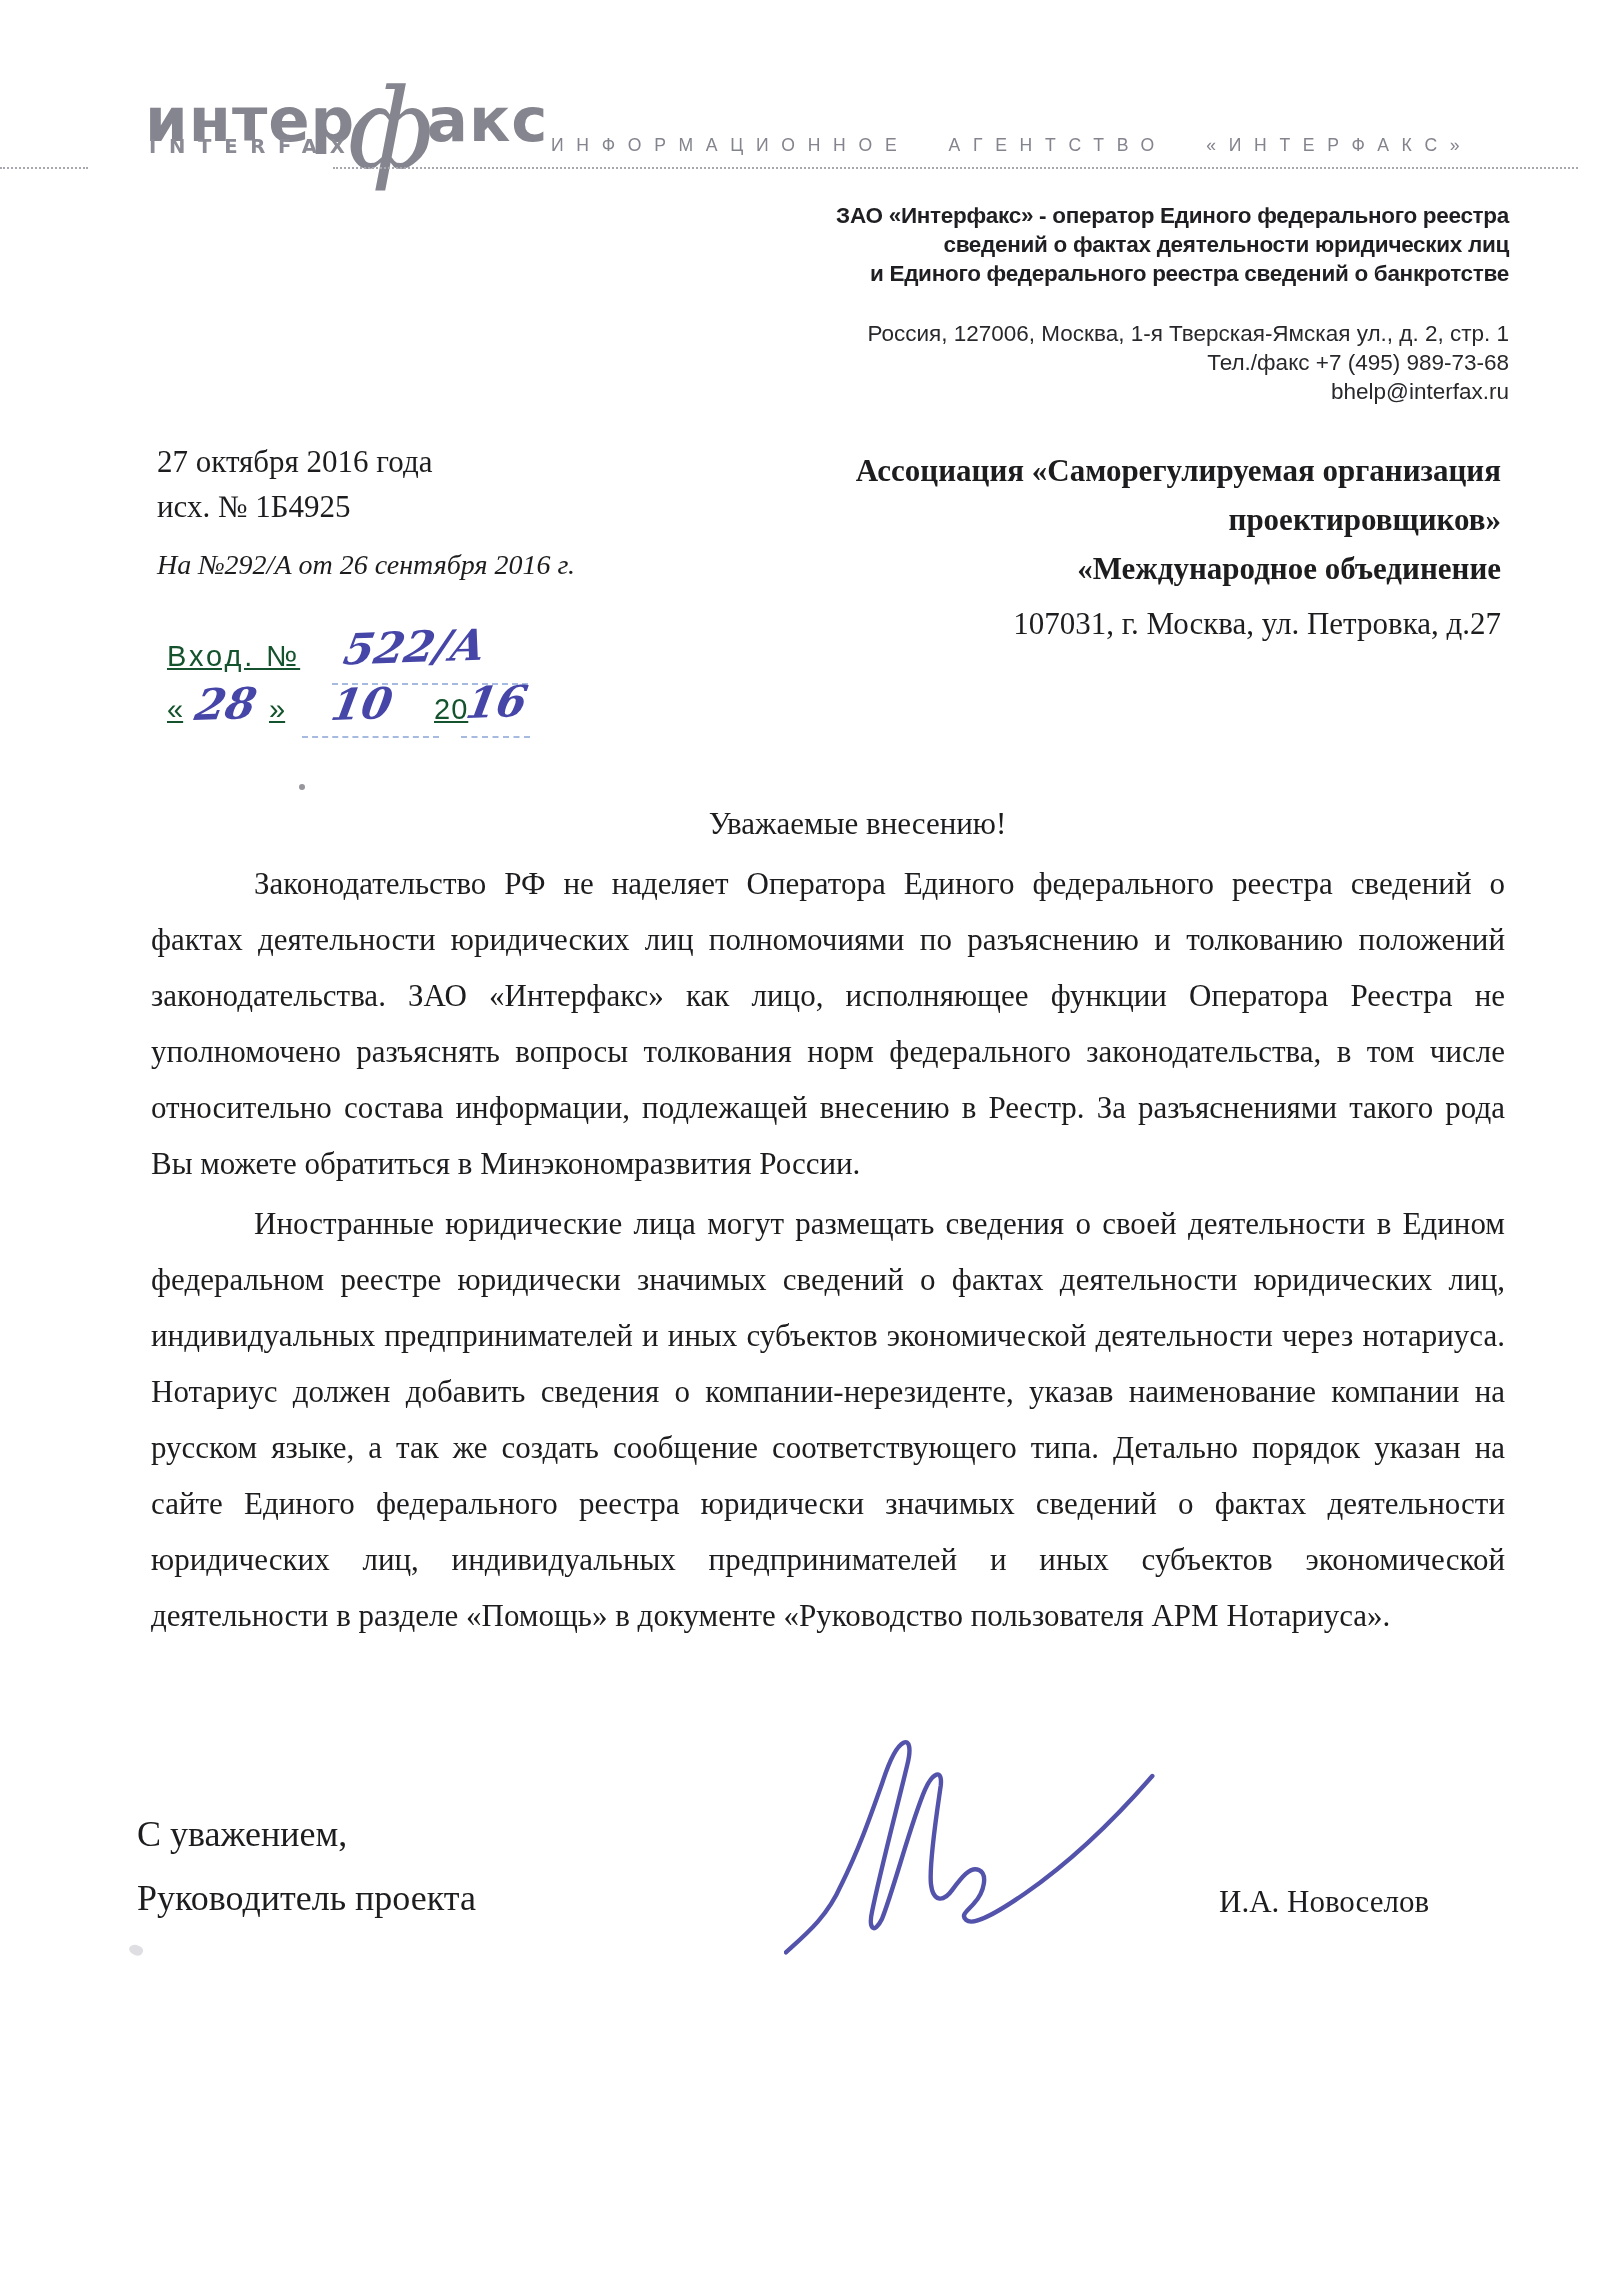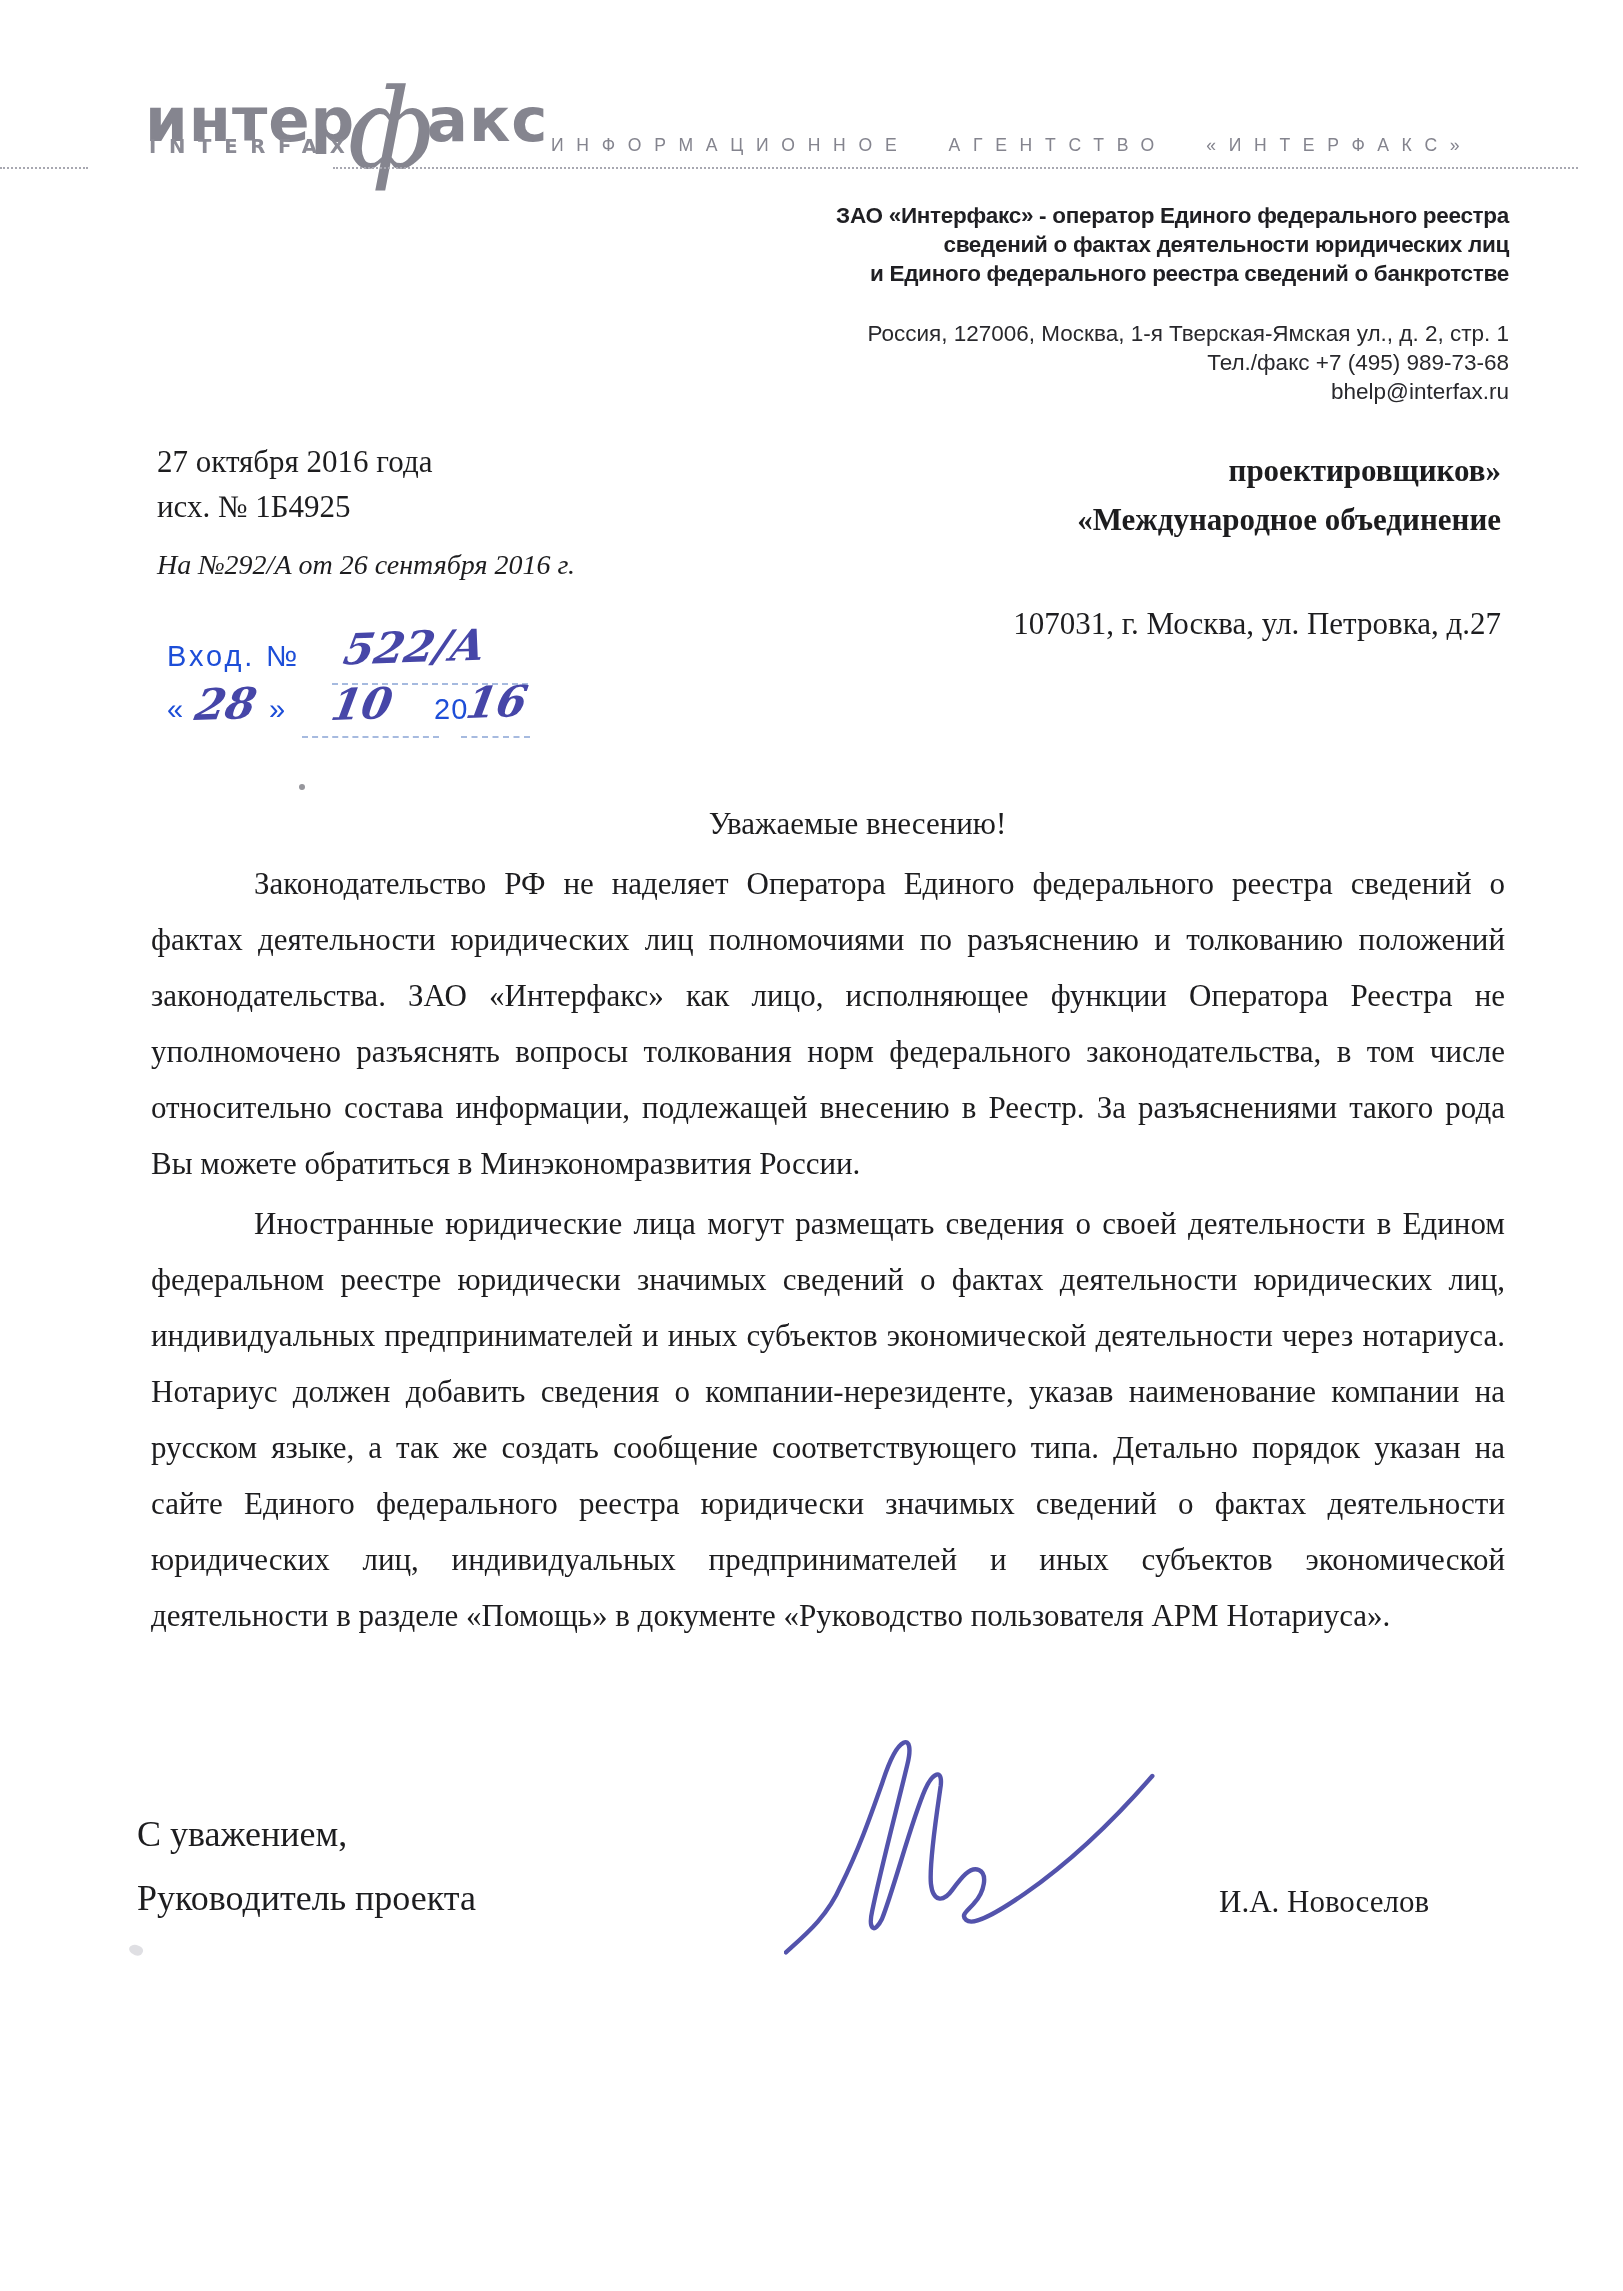--- a/index.html
+++ b/index.html
@@ -64,21 +64,21 @@
     position:absolute;right:122px;top:446px;
     text-align:right;font-weight:bold;font-size:31px;line-height:49px;
   }
   .recipient-address{position:absolute;right:122px;top:606px;font-size:31px;}
 
   
   .stamp{position:absolute;left:167px;top:632px;width:392px;height:118px;}
   .stamp-print{
     position:absolute;
     font-family:"Liberation Sans", sans-serif;
-    color:#1d4ed8;font-size:29px;letter-spacing:2.9px;
+    color:#14532d;font-size:29px;letter-spacing:2.9px;text-decoration:underline;
   }
   .stamp-label{left:0;top:7.8px;}
   .stamp-oq{left:0;top:61px;letter-spacing:0;}
   .stamp-cq{left:102px;top:61px;letter-spacing:0;}
   .stamp-yp{left:267px;top:61px;letter-spacing:1px;}
   .stamp-line{position:absolute;border-bottom:2px dashed #a6badf;height:0;}
   .line-1{left:165px;top:51px;width:196px;}
   .line-2{left:135px;top:104px;width:137px;}
   .line-3{left:294px;top:104px;width:69px;}
   .hw{
@@ -140,20 +140,21 @@
     <div>bhelp@interfax.ru</div>
   </div>
 
   <div class="meta-block">
     <div>27 октября 2016 года</div>
     <div>исх. № 1Б4925</div>
   </div>
   <div class="reply-ref">На №292/А от 26 сентября 2016 г.</div>
 
   <div class="recipient-block">
+    <div>Ассоциация «Саморегулируемая организация</div>
     <div>проектировщиков»</div>
     <div>«Международное объединение</div>
   </div>
   <div class="recipient-address">107031, г. Москва, ул. Петровка, д.27</div>
 
   <div class="stamp">
     <span class="stamp-print stamp-label">Вход. №</span>
     <span class="stamp-line line-1"></span>
     <span class="hw hw-number">522/А</span>
     <span class="stamp-print stamp-oq">«</span>

